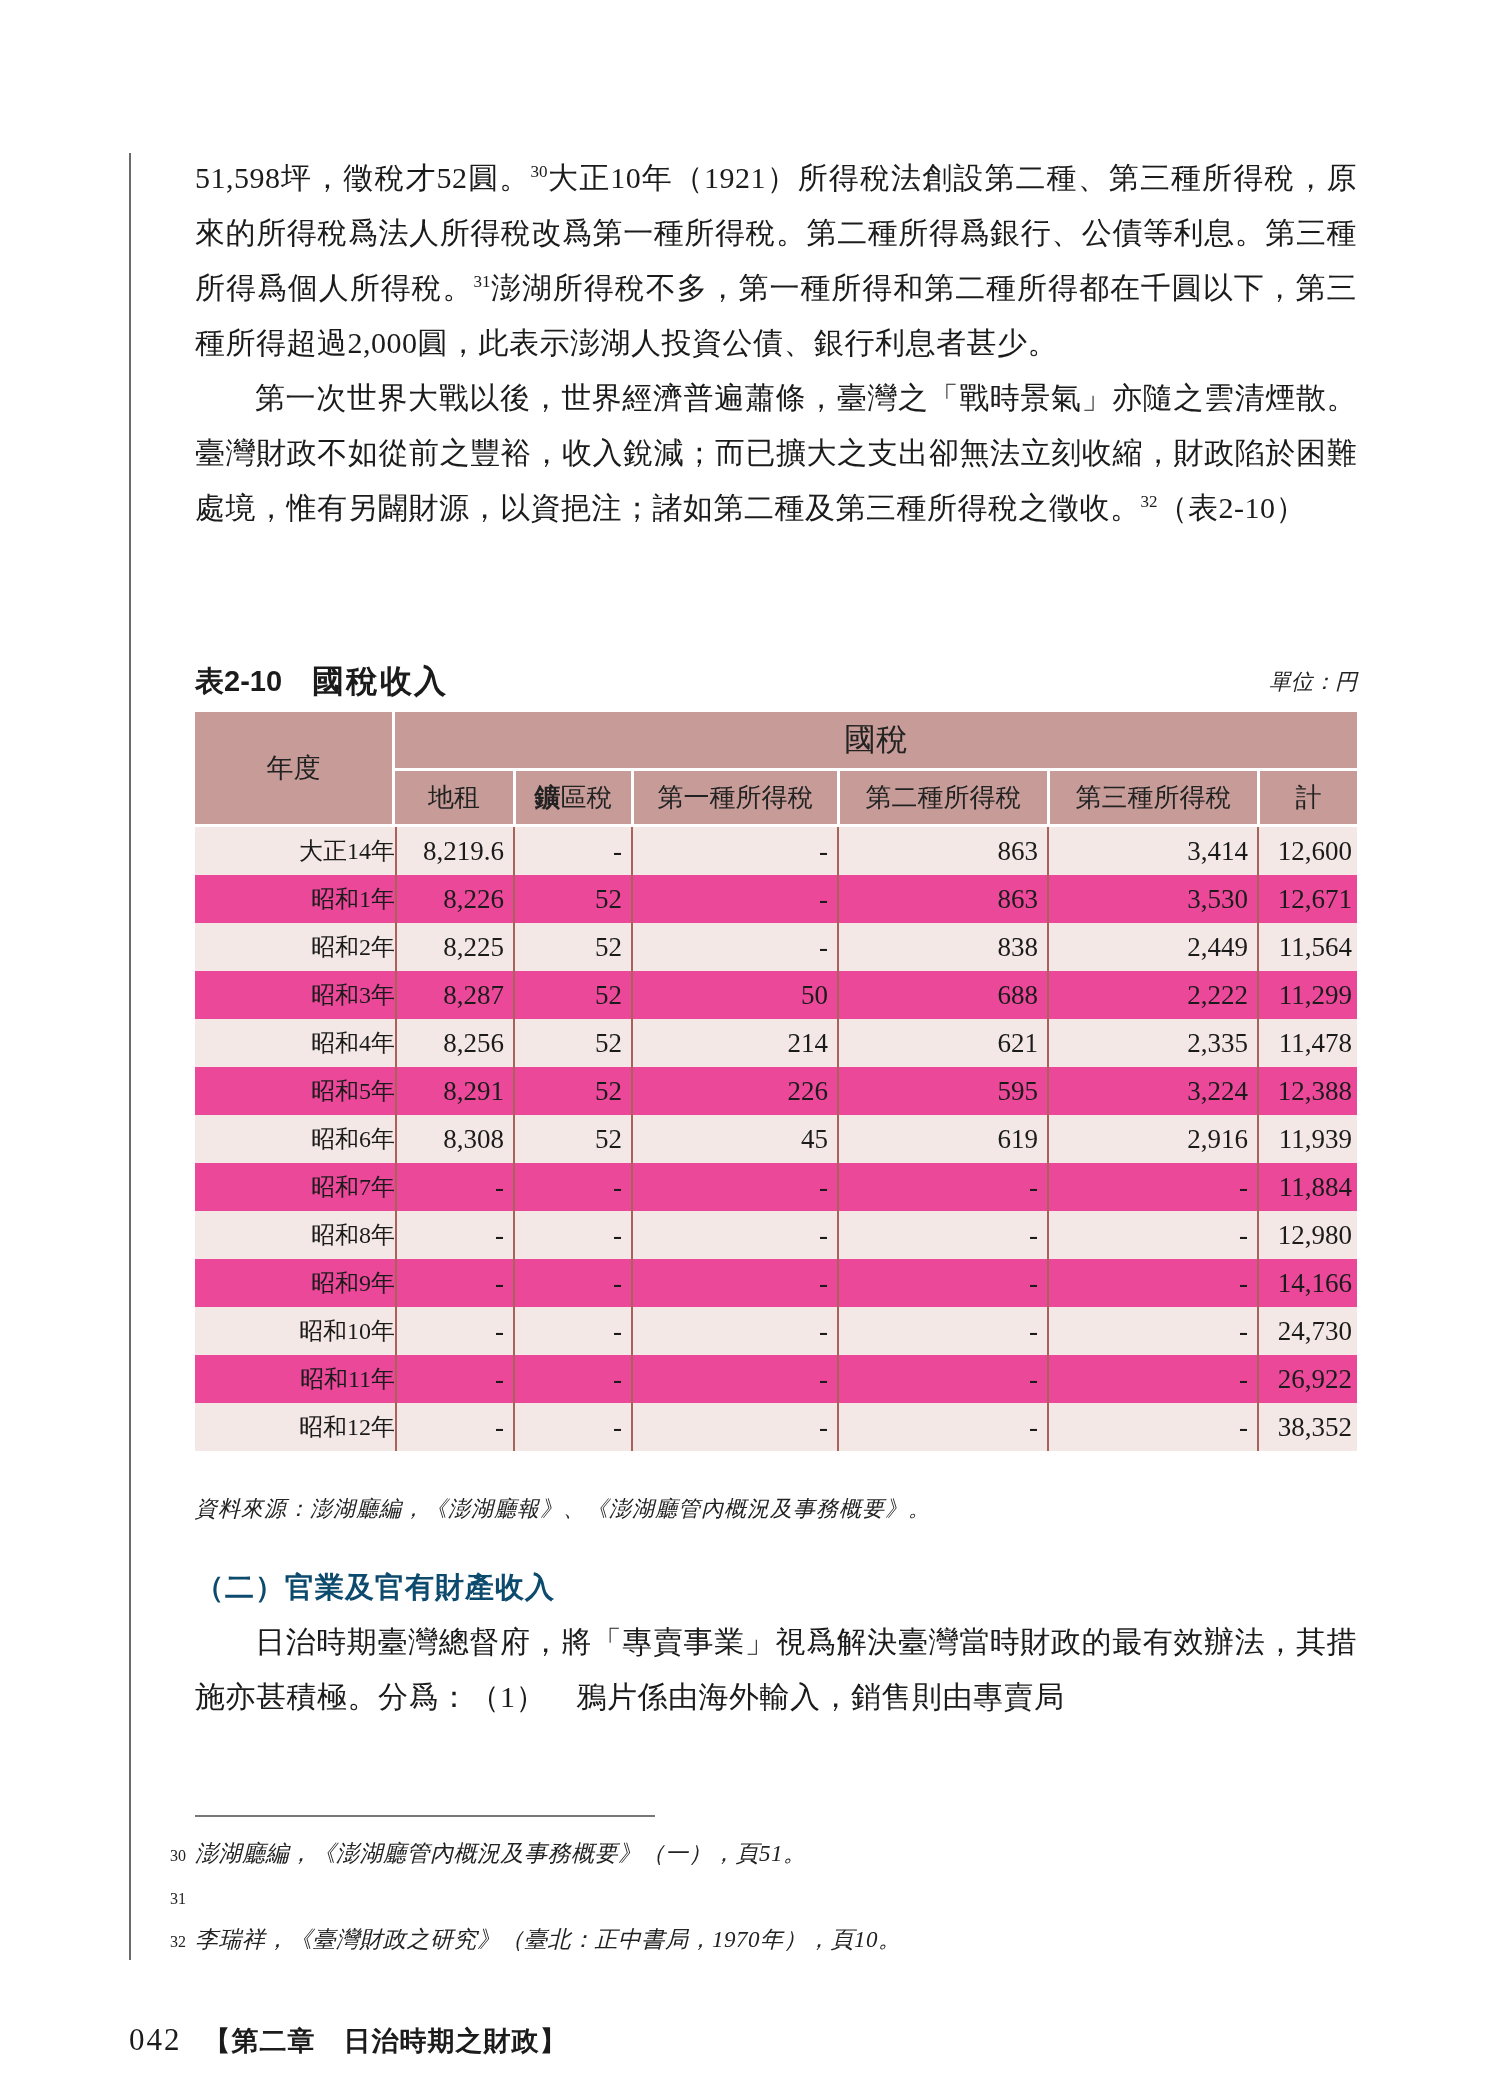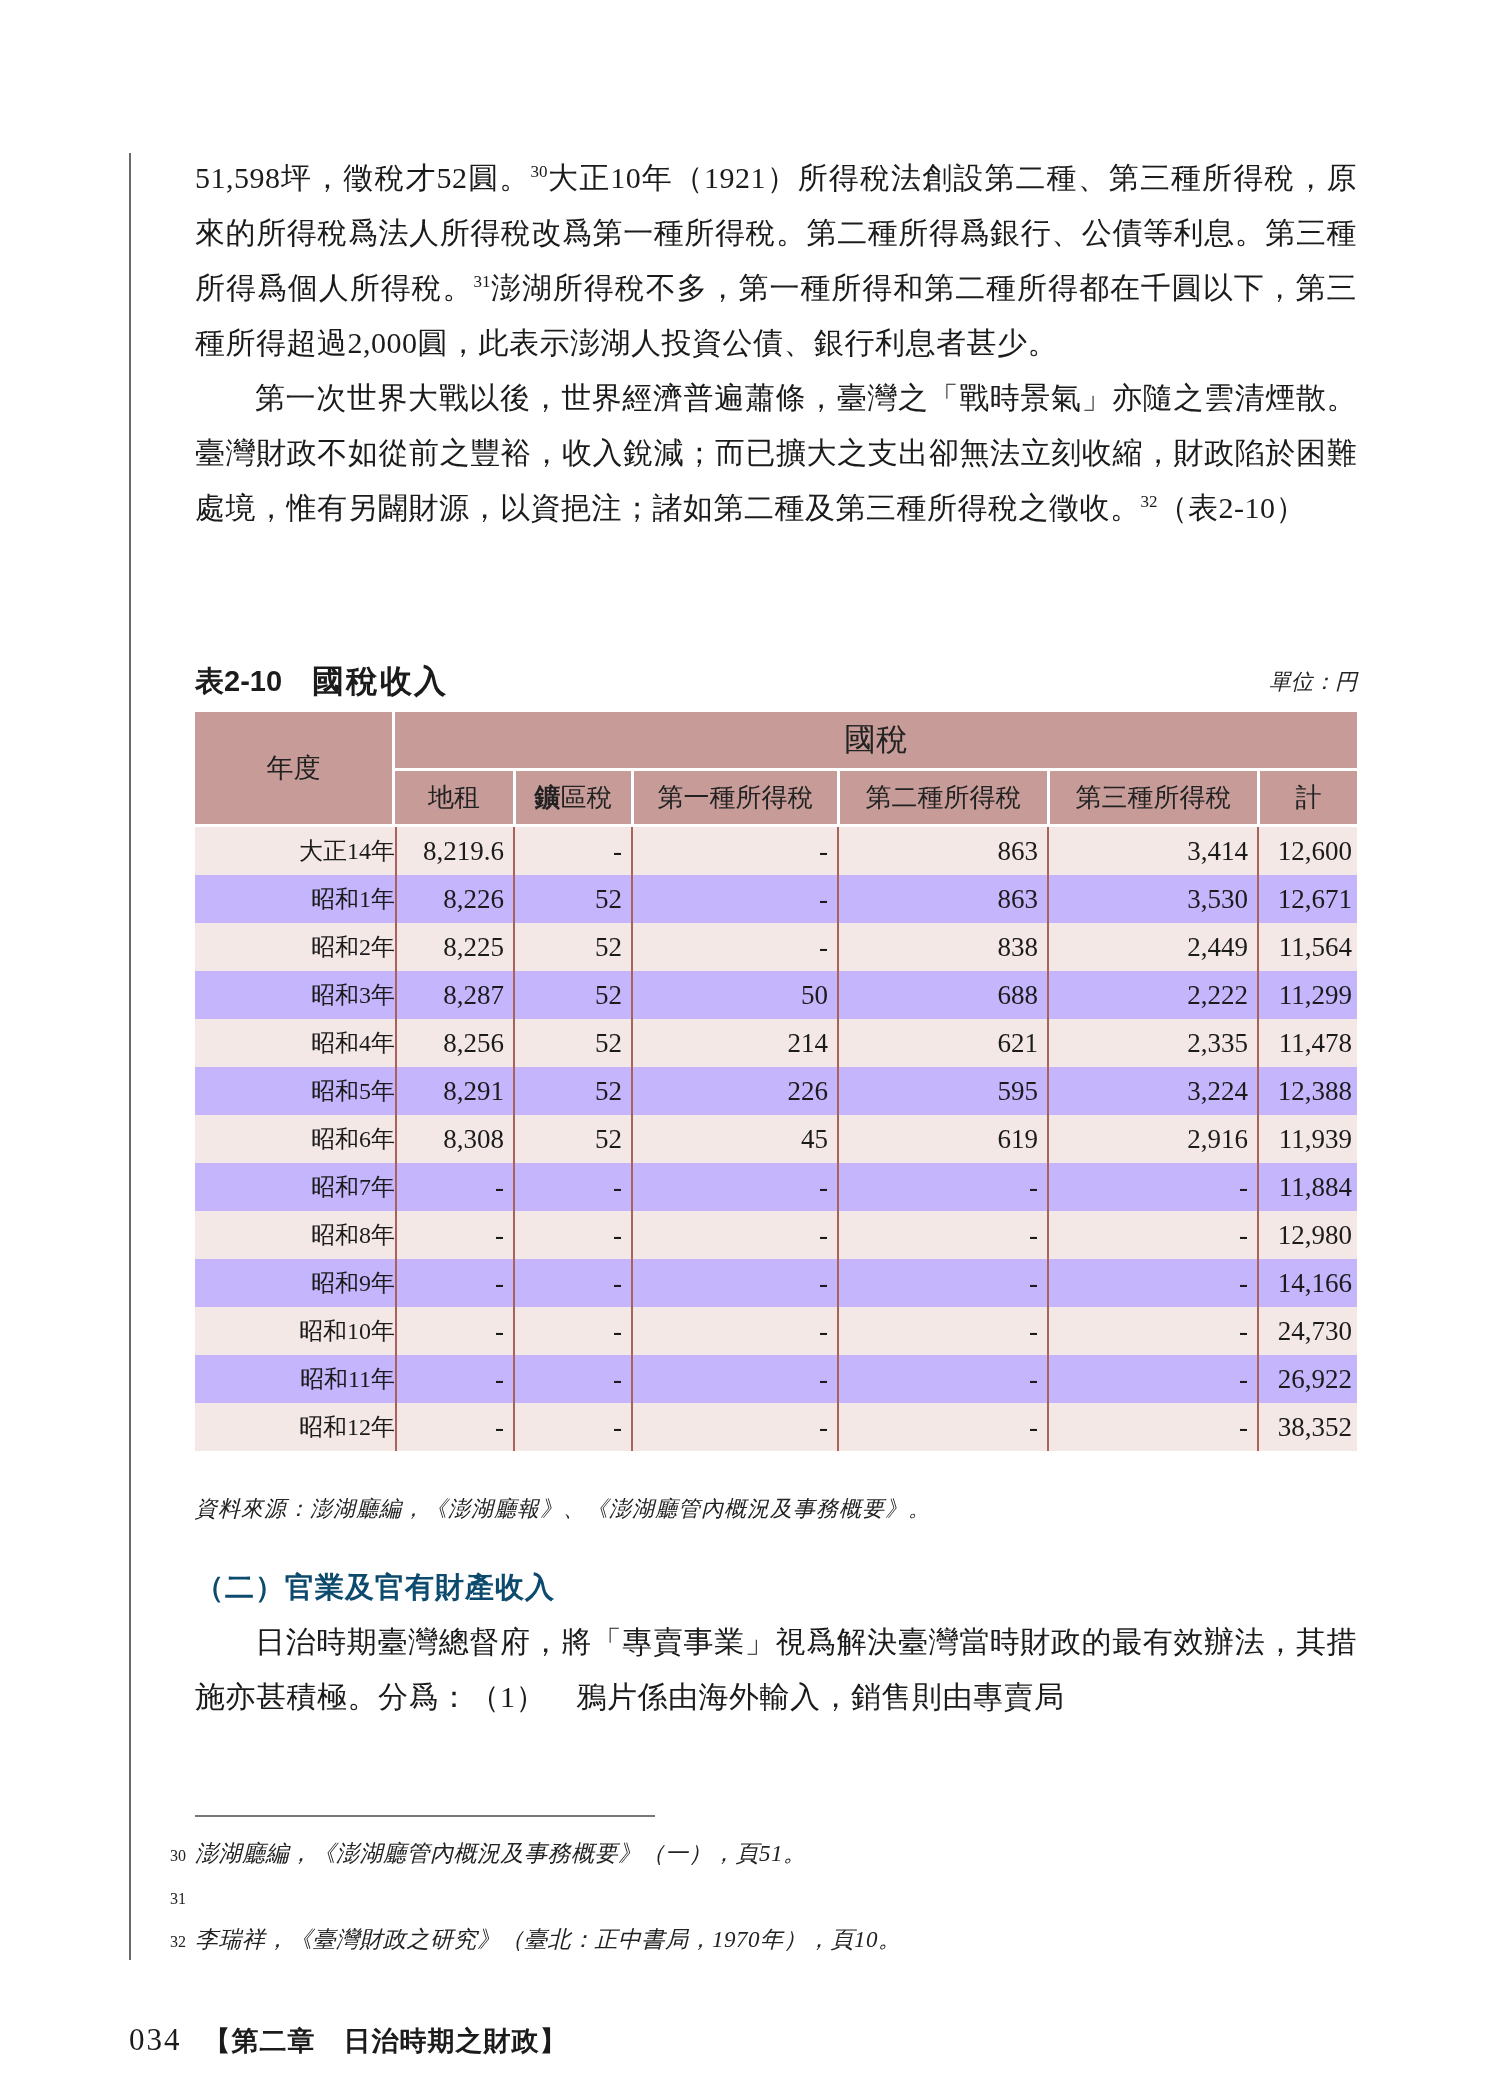--- a/index.html
+++ b/index.html
@@ -49,21 +49,21 @@
     text-align:center; vertical-align:middle;
   }
   .th-year   { height:115px; border-right:3px solid #fff; border-bottom:3px solid #fff; font-size:27px; }
   .th-group  { height:48px; border-bottom:3px solid #fff; font-size:32px;margin-top:40px; }
   .th-sub    { height:46px; border-bottom:3px solid #fff; font-size:26px; }
   .th-sub + .th-sub { border-left:3px solid #fff; }
   .th-mine::first-letter { font-weight:bold; }
   .tbl tbody td { height:48px; vertical-align:middle; }
   .tbl tbody td:not(:first-child) { border-left:2px solid #a8625b; }
   .tbl tbody tr.row-light td { background:#f4e8e6; }
-  .tbl tbody tr.row-dark  td { background:#c4b5fd; }
+  .tbl tbody tr.row-dark  td { background:#ec4899; }
   td.col-year { text-align:right; font-size:24px; }
   td.col-num  { text-align:right; padding-right:9px; font-size:27px; }
   td.col-num.last { padding-right:5px; }
 
   .tbl-source {
     position:absolute; left:195px; top:1494px; width:1162px;
     font-size:22px; font-style:italic; color:#222; letter-spacing:1px;
   }
 
   
@@ -277,17 +277,17 @@
     <div class="footnote">
       <span class="fn-num">31</span>
     </div>
     <div class="footnote">
       <span class="fn-num">32</span>
       <span class="fn-text">李瑞祥，《臺灣財政之研究》（臺北：正中書局，1970年），頁10。</span>
     </div>
   </div>
 
   <div class="footer">
-    <span class="footer-num">034</span>
+    <span class="footer-num">042</span>
     <span class="footer-chapter">【第二章　日治時期之財政】</span>
   </div>
 
 </div>
 
 </body></html>

